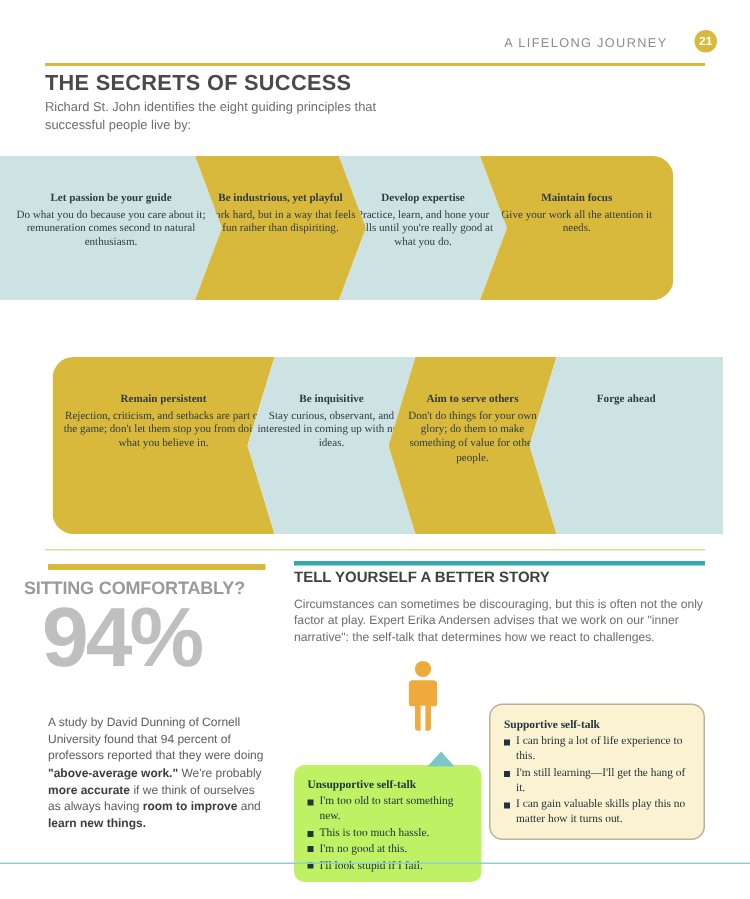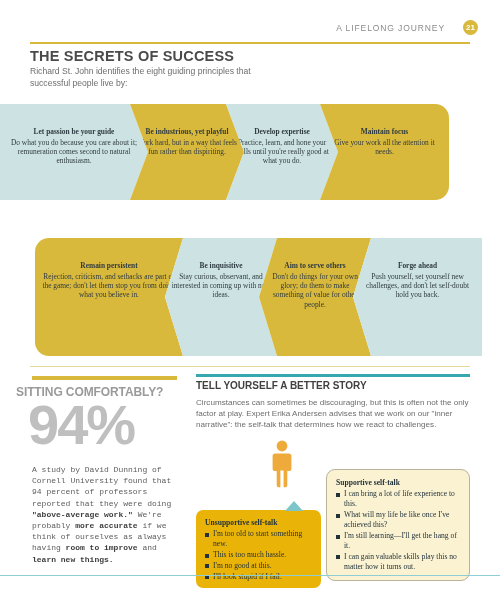--- a/index.html
+++ b/index.html
@@ -148,23 +148,23 @@
     top: 394px;
     font-size: 56px;
     font-weight: bold;
     letter-spacing: -2px;
     color: #bfbfbf;
     line-height: 62px;
   }
   .left-body {
     position: absolute;
     left: 32px;
-    top: 464px;
+    top: 476px;
     width: 148px;
-    font-family: Liberation Mono, monospace;
+    font-family: Liberation Sans, sans-serif;
     font-size: 8px;
     line-height: 11.2px;
     color: #5d5d5d;
   }
   .left-body b { color: #3d3d3d; }
 
   
   .bar-teal {
     position: absolute;
     left: 196px;
@@ -233,21 +233,21 @@
     top: 3.5px;
     width: 4px;
     height: 4px;
     background: #22333a;
   }
 
   .bubble-unsup {
     left: 196px;
     top: 481px;
     width: 125px;
-    background: #eab308;
+    background: #bef264;
     border-radius: 7px;
     padding: 8px 8px 6px 9px;
   }
   .bubble-unsup .tail {
     position: absolute;
     top: -9px;
     right: 18px;
     width: 0;
     height: 0;
     border-left: 9px solid transparent;
@@ -317,21 +317,20 @@
     <span class="hd">Be inquisitive</span>
     <span class="bd">Stay curious, observant, and interested in coming up with new ideas.</span>
   </div>
   <div class="chev gold" style="width:112px;margin-left:-18px">
     <span class="hd">Aim to
 serve others</span>
     <span class="bd">Don't do things for your own glory; do them to make something of value for other people.</span>
   </div>
   <div class="chev teal last" style="width:129px;margin-left:-18px">
     <span class="hd">Forge ahead</span>
-    <span class="bd">Push yourself, set yourself new challenges, and don't let self-doubt hold you back.</span>
   </div>
 </div>
 
 <div class="rule-mid"></div>
 
 <div class="bar-gold"></div>
 <div class="left-title">SITTING COMFORTABLY?</div>
 <div class="big-stat">94%</div>
 <div class="left-body">A study by David Dunning of Cornell University found that 94 percent of professors reported that they were doing <b>"above-average work."</b> We're probably <b>more accurate</b> if we think of ourselves as always having <b>room to improve</b> and <b>learn new things.</b></div>
 
@@ -352,19 +351,18 @@
     <li>This is too much hassle.</li>
     <li>I'm no good at this.</li>
     <li>I'll look stupid if I fail.</li>
   </ul>
 </div>
 
 <div class="bubble bubble-sup">
   <span class="btitle">Supportive self-talk</span>
   <ul>
     <li>I can bring a lot of life experience to this.</li>
-    <li>What will my life be like once I've achieved this?</li>
     <li>I'm still learning—I'll get the hang of it.</li>
     <li>I can gain valuable skills play this no matter how it turns out.</li>
   </ul>
 </div>
 
 <div class="rule-bottom"></div>
 
 </body></html>

